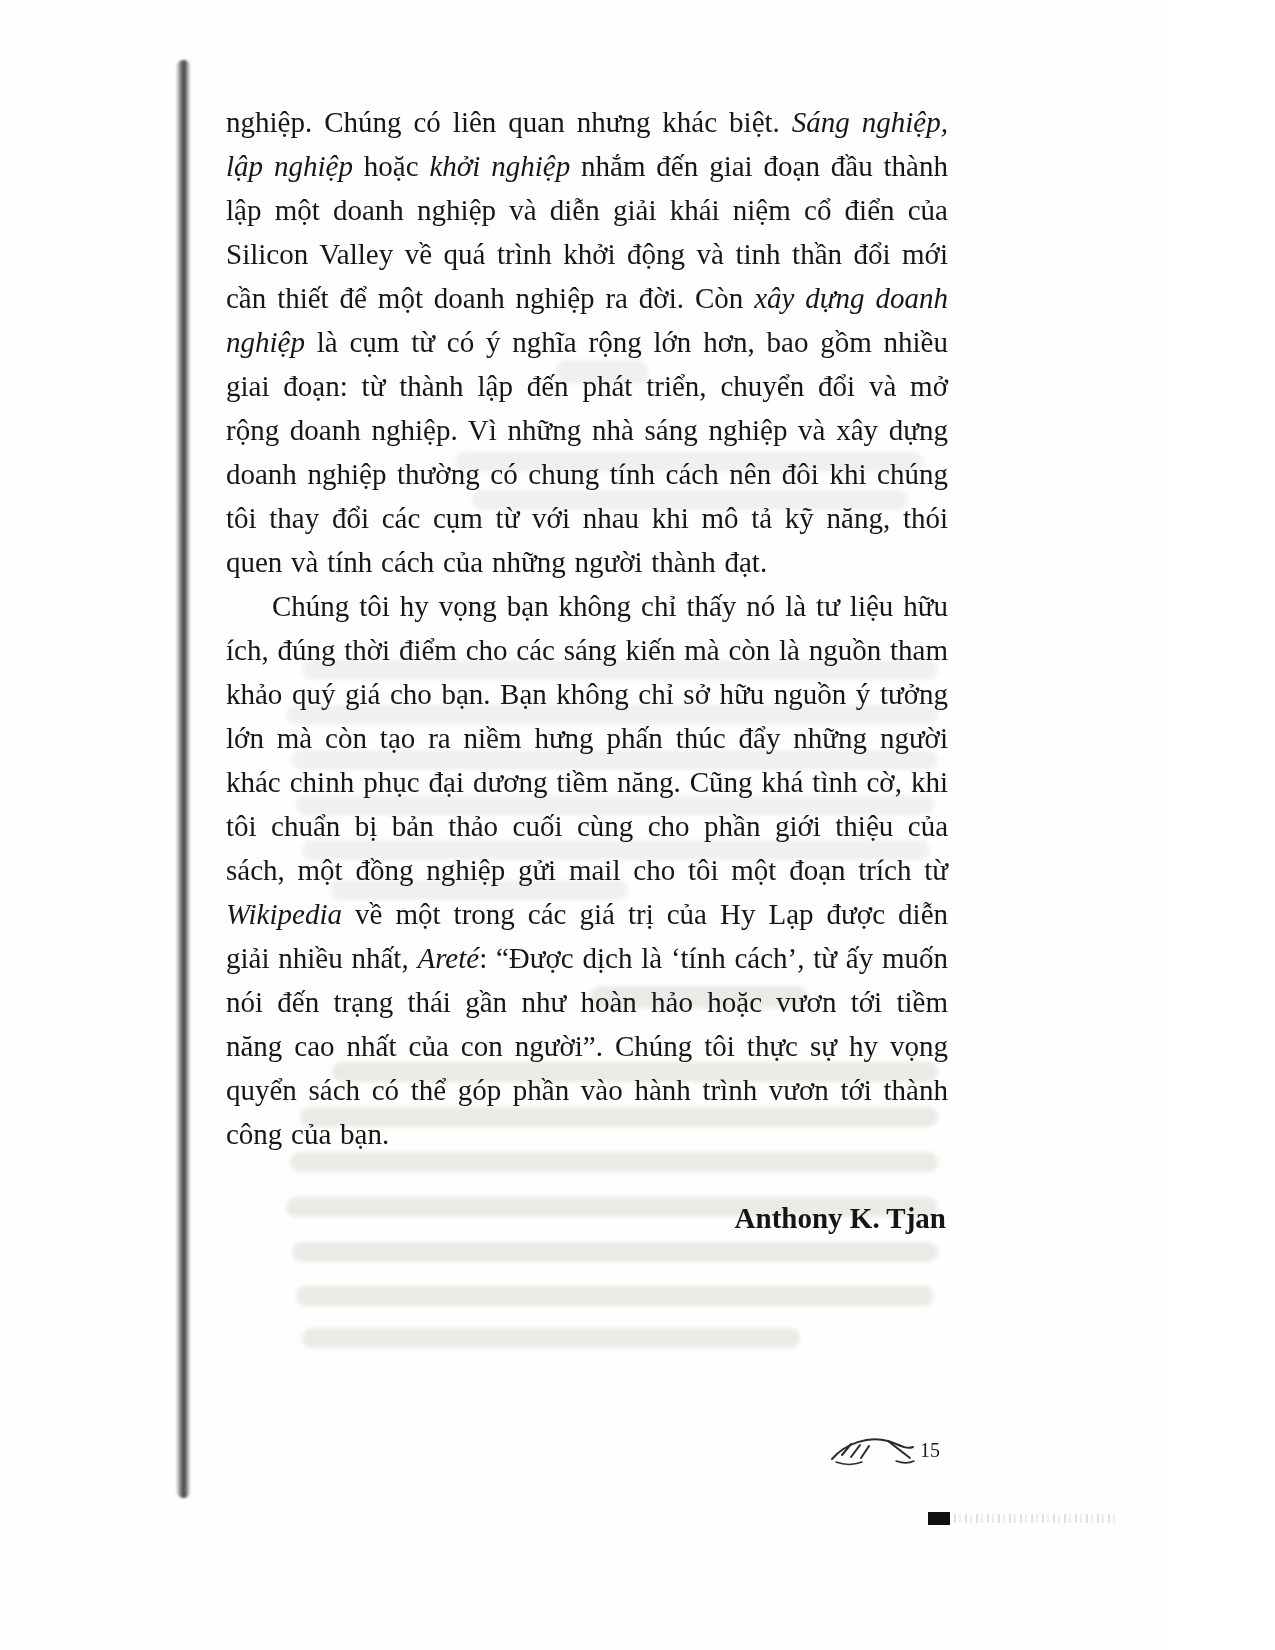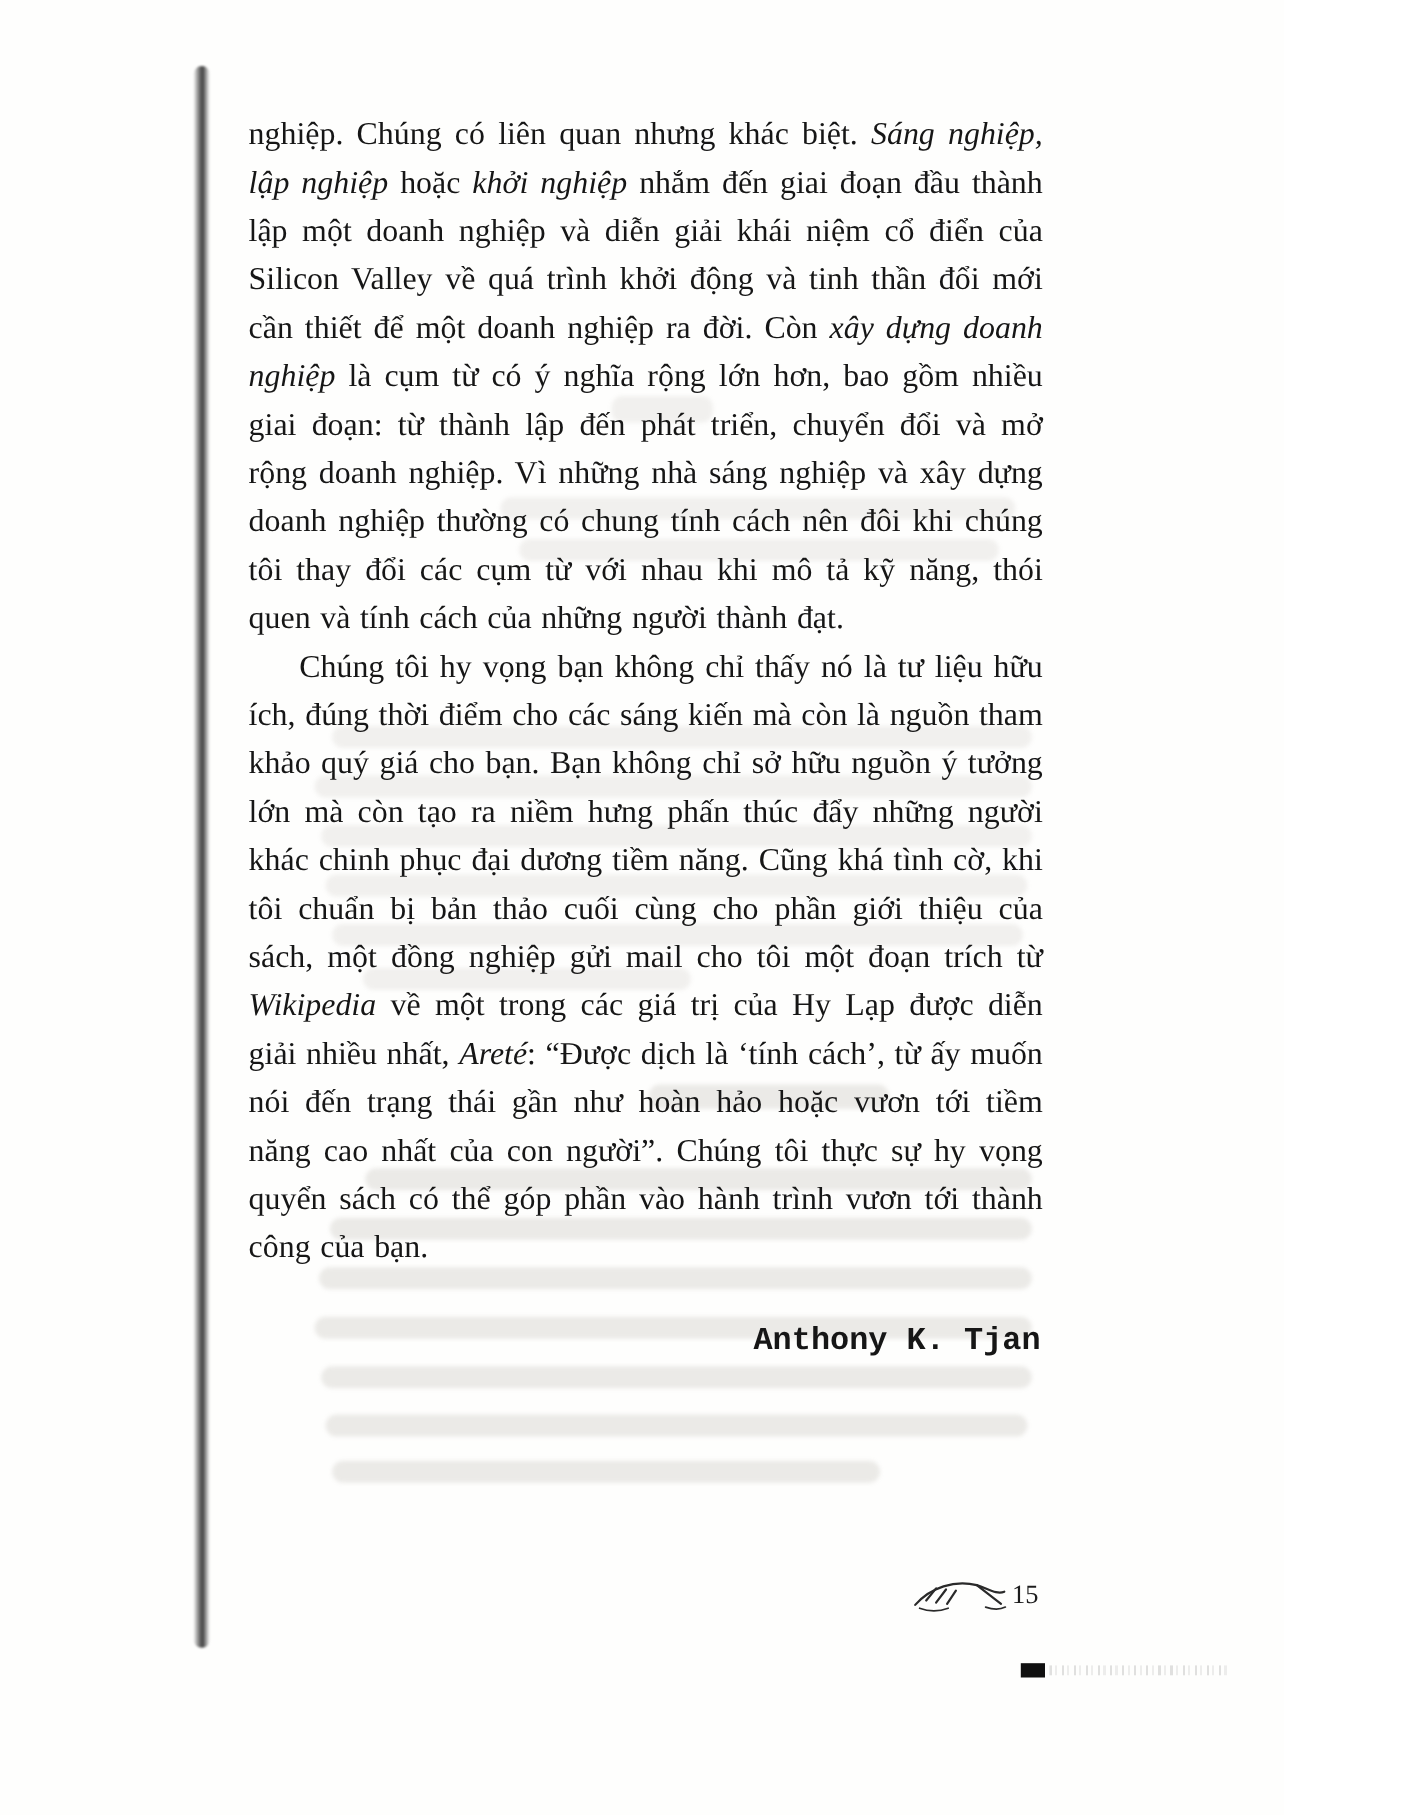--- a/index.html
+++ b/index.html
@@ -62,34 +62,33 @@
   }
   .para + .para { }
   .para.indent { text-indent: 46px; }
   .it { font-style: italic; }
 
   .signature {
     margin: 46px 2px 0 0;
     font-size: 29px;
     font-weight: bold;
     text-align: right;
-    font-family: Liberation Mono, monospace;
   }
 
   
   .footer {
     position: absolute;
     left: 828px;
     top: 1432px;
     display: flex;
     align-items: center;
     gap: 4px;
   }
   .footer .num {
-    font-size: 24px;
+    font-size: 20px;
     color: #1c1c1c;
   }
   .quill { display: block; }
 
   
   .corner-mark {
     position: absolute;
     left: 928px;
     top: 1512px;
     width: 22px;

